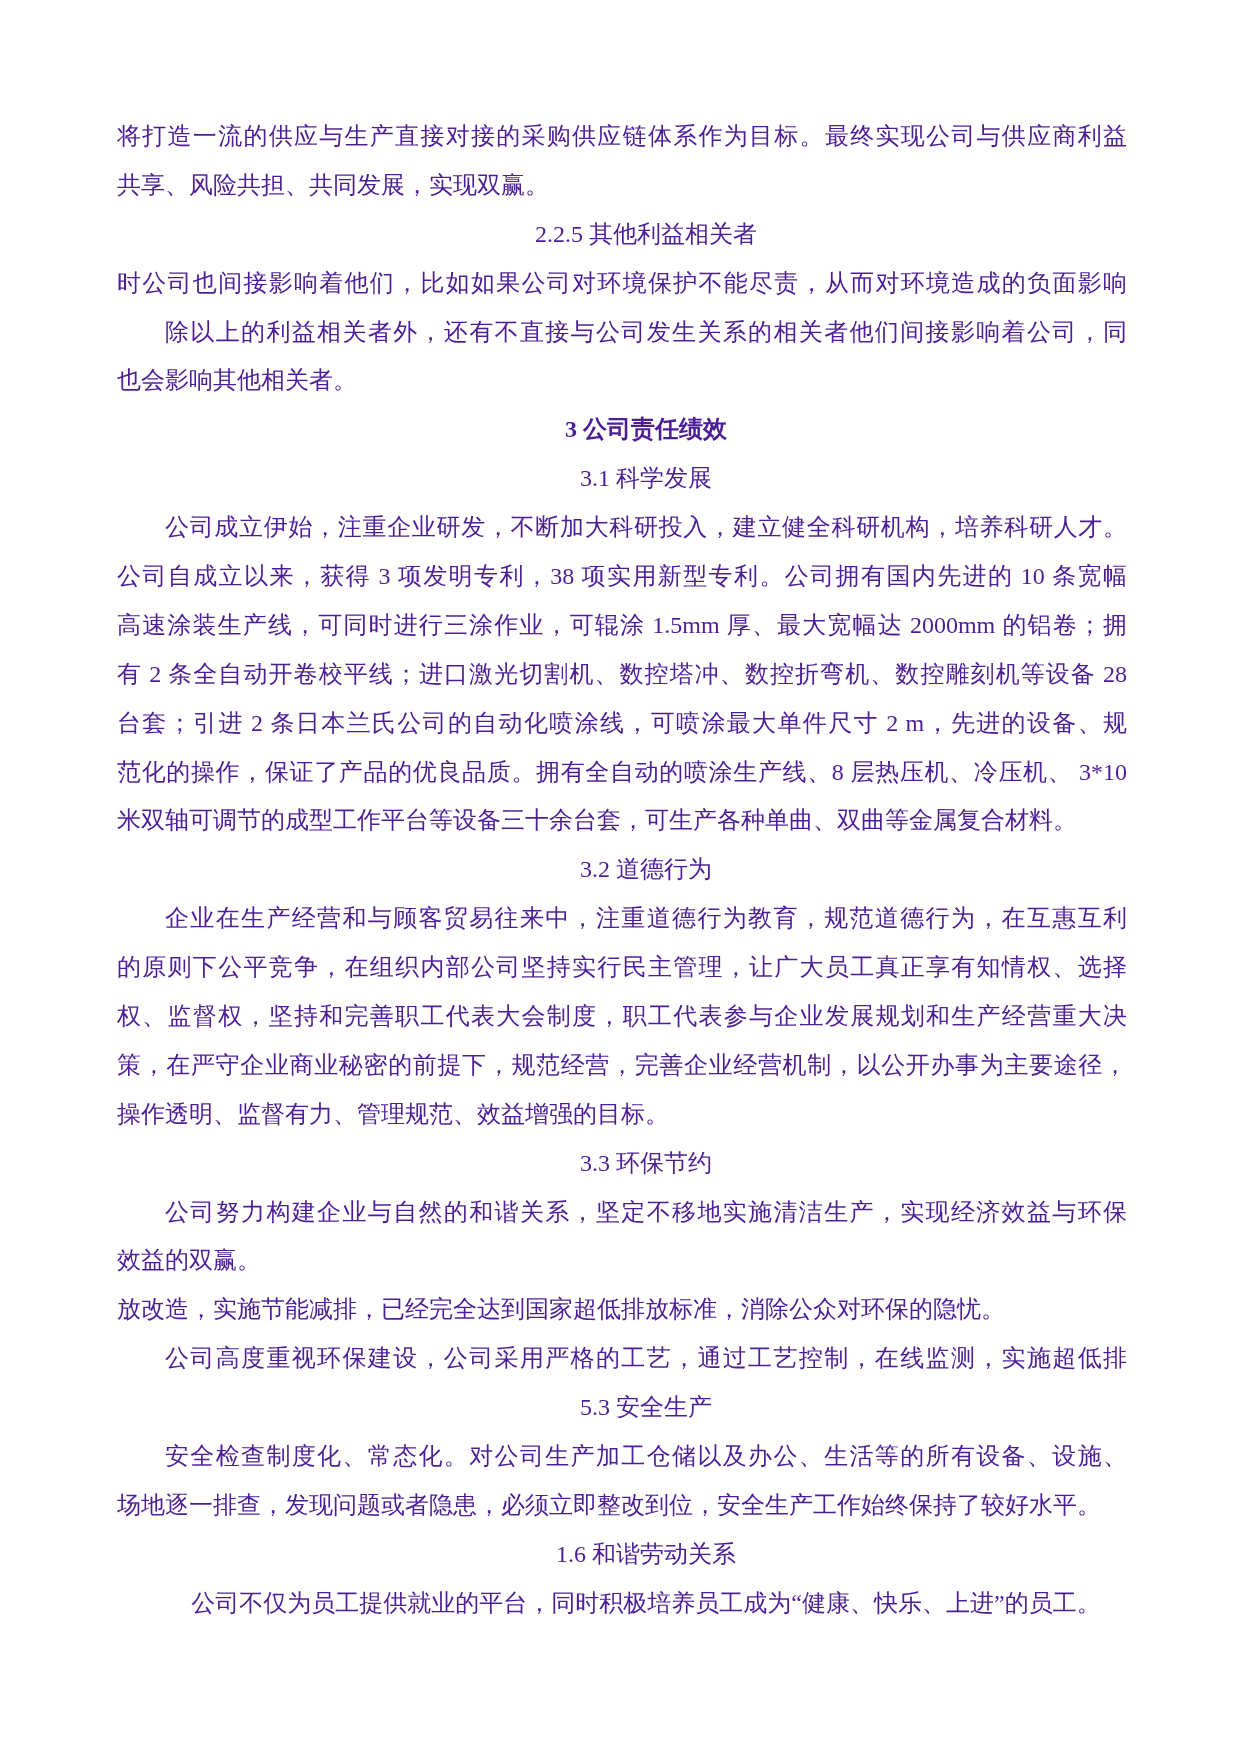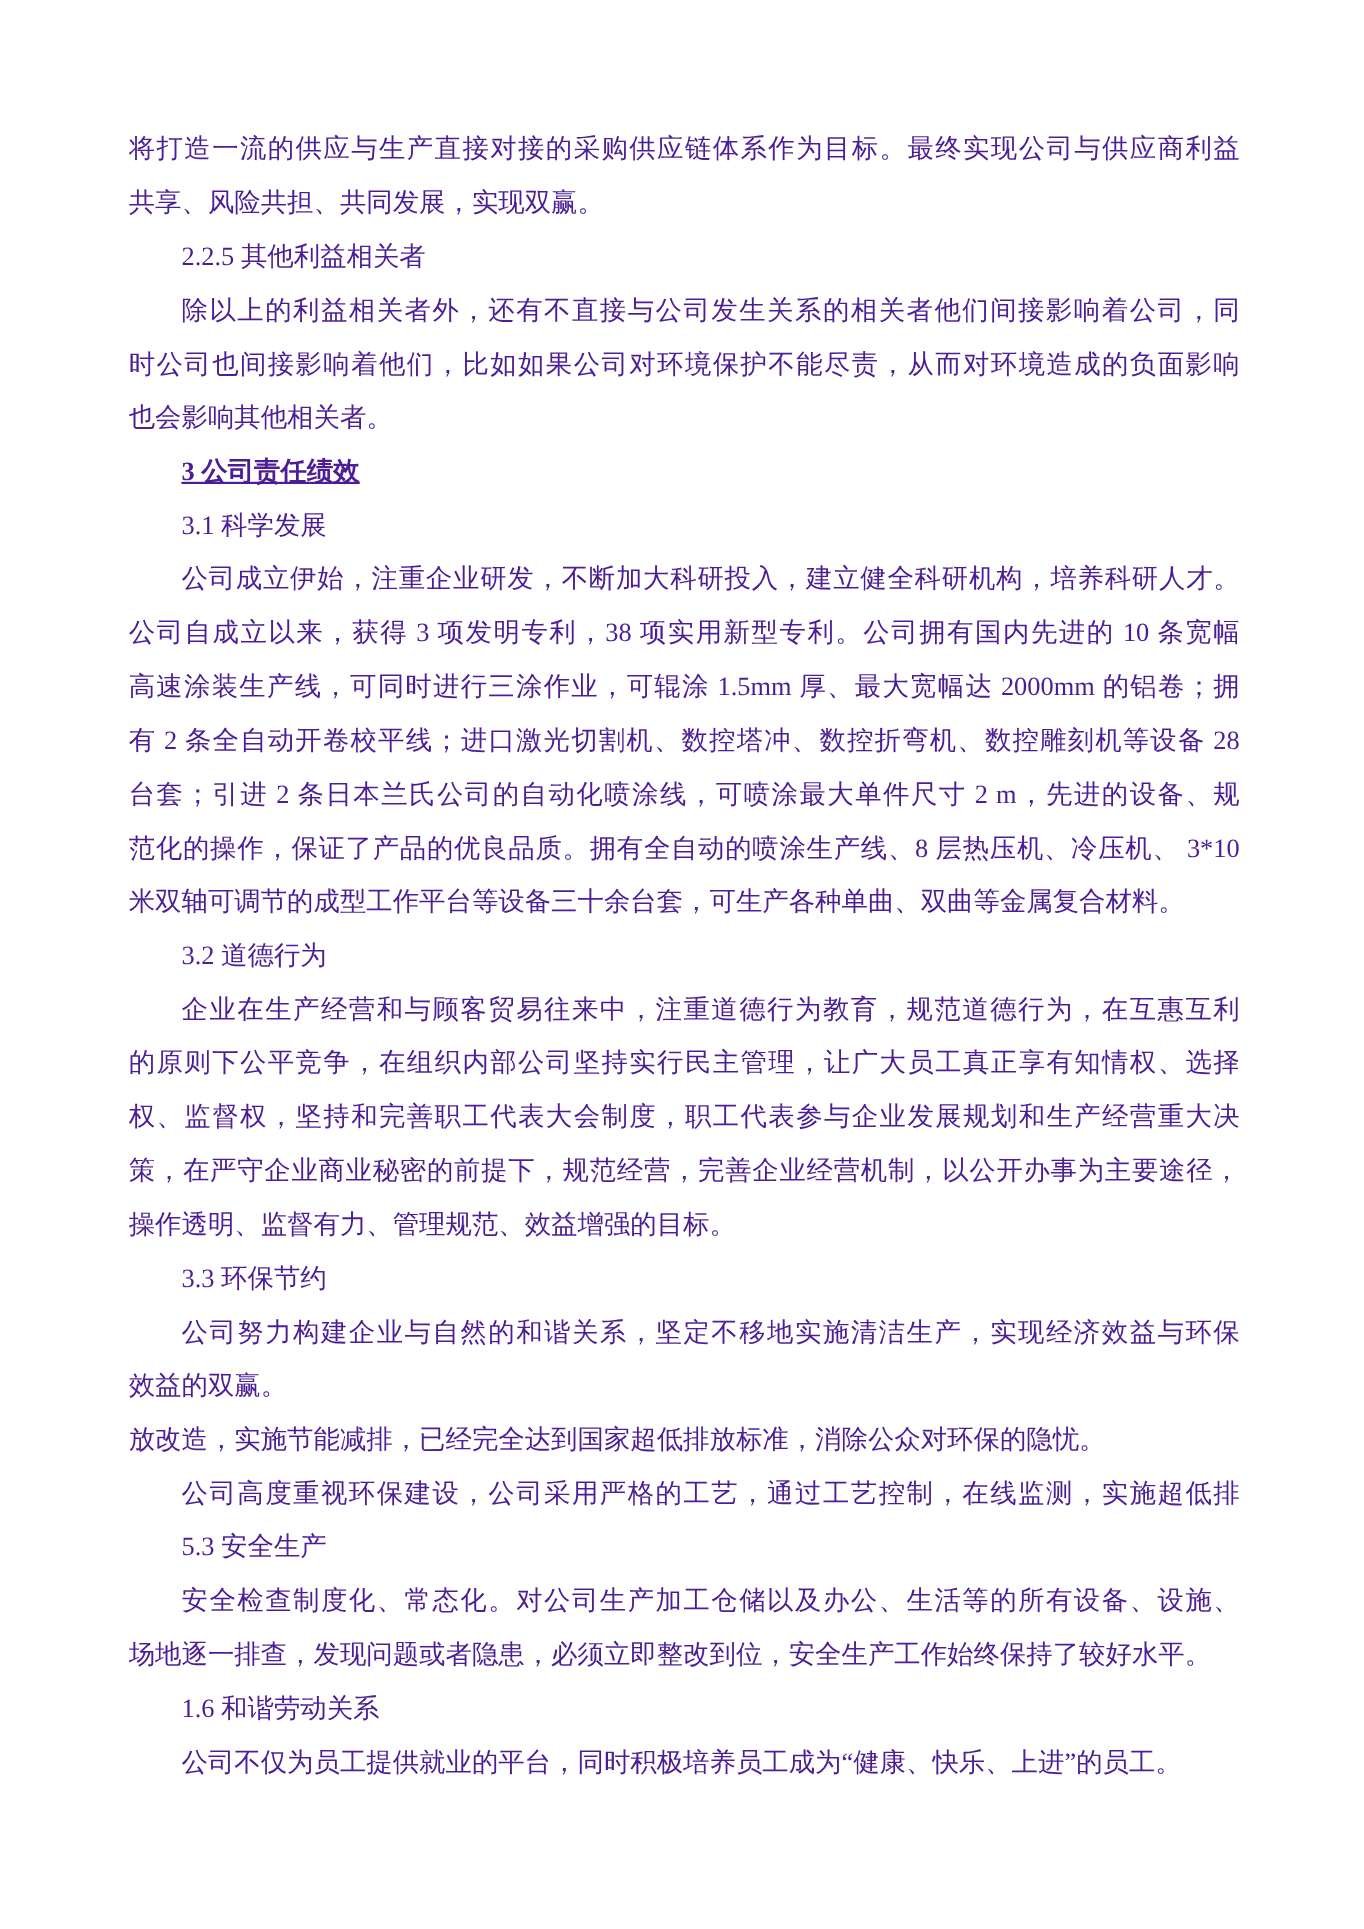--- a/index.html
+++ b/index.html
@@ -27,42 +27,42 @@
     line-height: 48.9px;
     text-align: left;
     overflow: hidden;
   }
   
   .j {
     text-align: justify;
     text-align-last: justify;
   }
   
-  .ind { text-indent: 2em; }
+  .ind { text-indent: 2em; text-align: center; }
   
-  .b { font-weight: bold; text-decoration: underline; }
+  .b { font-weight: bold; }
 </style>
 </head>
 <body>
 
 <div class="page">
   <div class="doc">
 
     <div class="para">
       <div class="ln j">将打造一流的供应与生产直接对接的采购供应链体系作为目标。最终实现公司与供应商利益</div>
       <div class="ln">共享、风险共担、共同发展，实现双赢。</div>
     </div>
 
     <div class="para">
       <div class="ln ind">2.2.5 其他利益相关者</div>
     </div>
 
     <div class="para">
+      <div class="ln j">时公司也间接影响着他们，比如如果公司对环境保护不能尽责，从而对环境造成的负面影响</div>
       <div class="ln ind j">除以上的利益相关者外，还有不直接与公司发生关系的相关者他们间接影响着公司，同</div>
-      <div class="ln j">时公司也间接影响着他们，比如如果公司对环境保护不能尽责，从而对环境造成的负面影响</div>
       <div class="ln">也会影响其他相关者。</div>
     </div>
 
     <div class="para">
       <div class="ln ind b">3 公司责任绩效</div>
     </div>
 
     <div class="para">
       <div class="ln ind">3.1 科学发展</div>
     </div>

